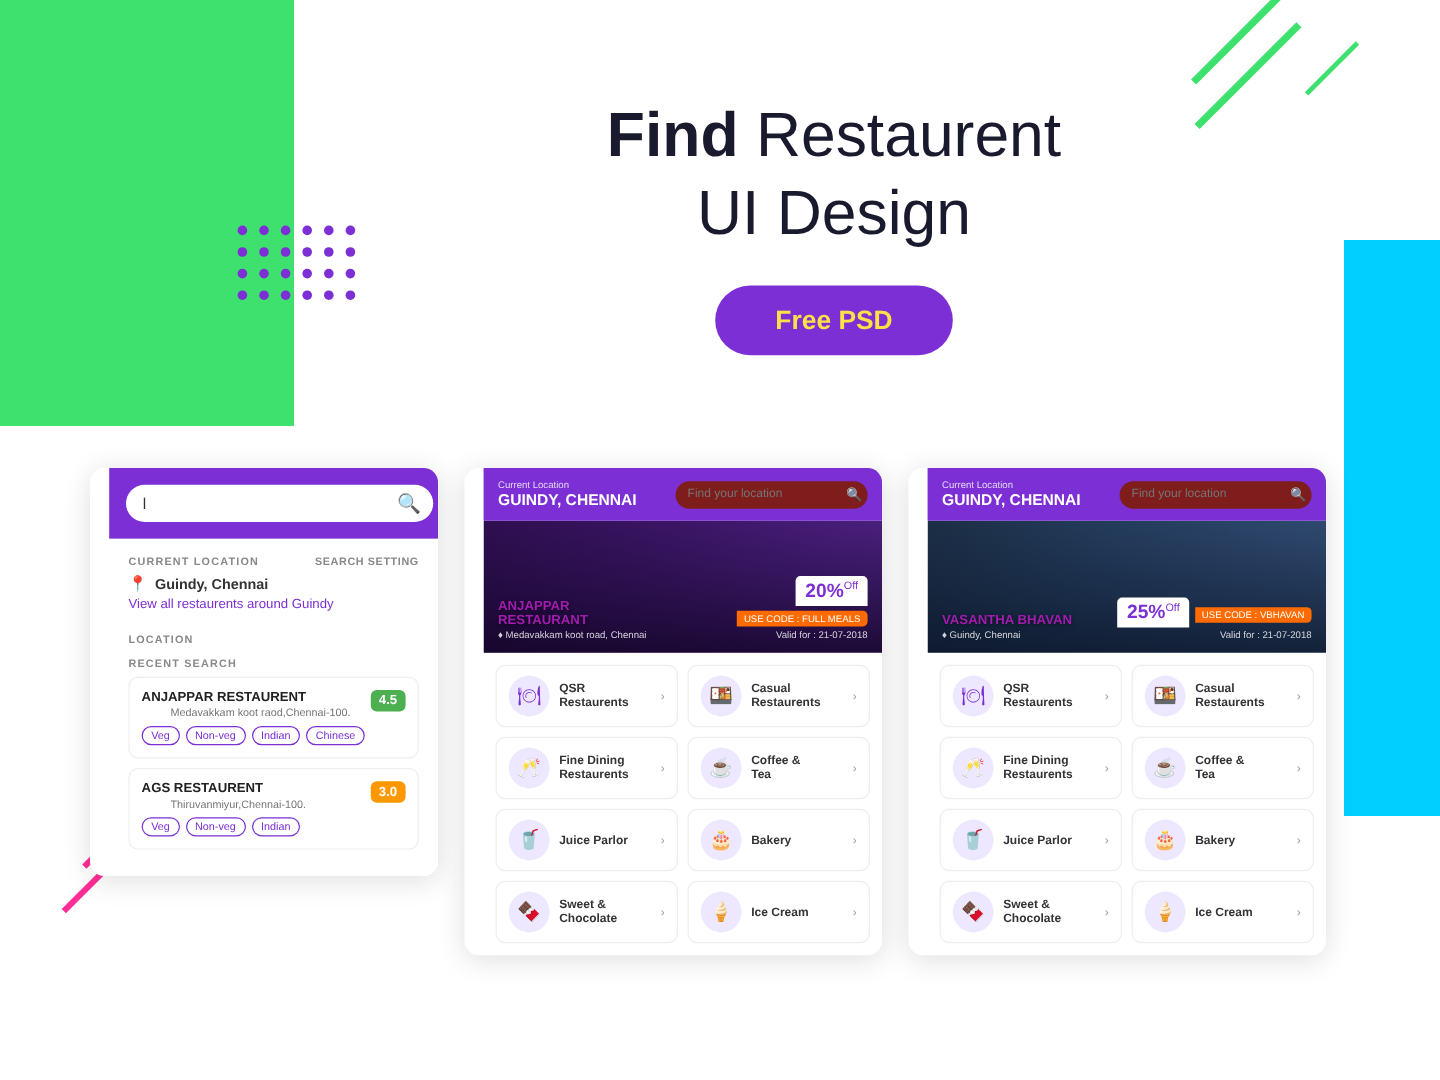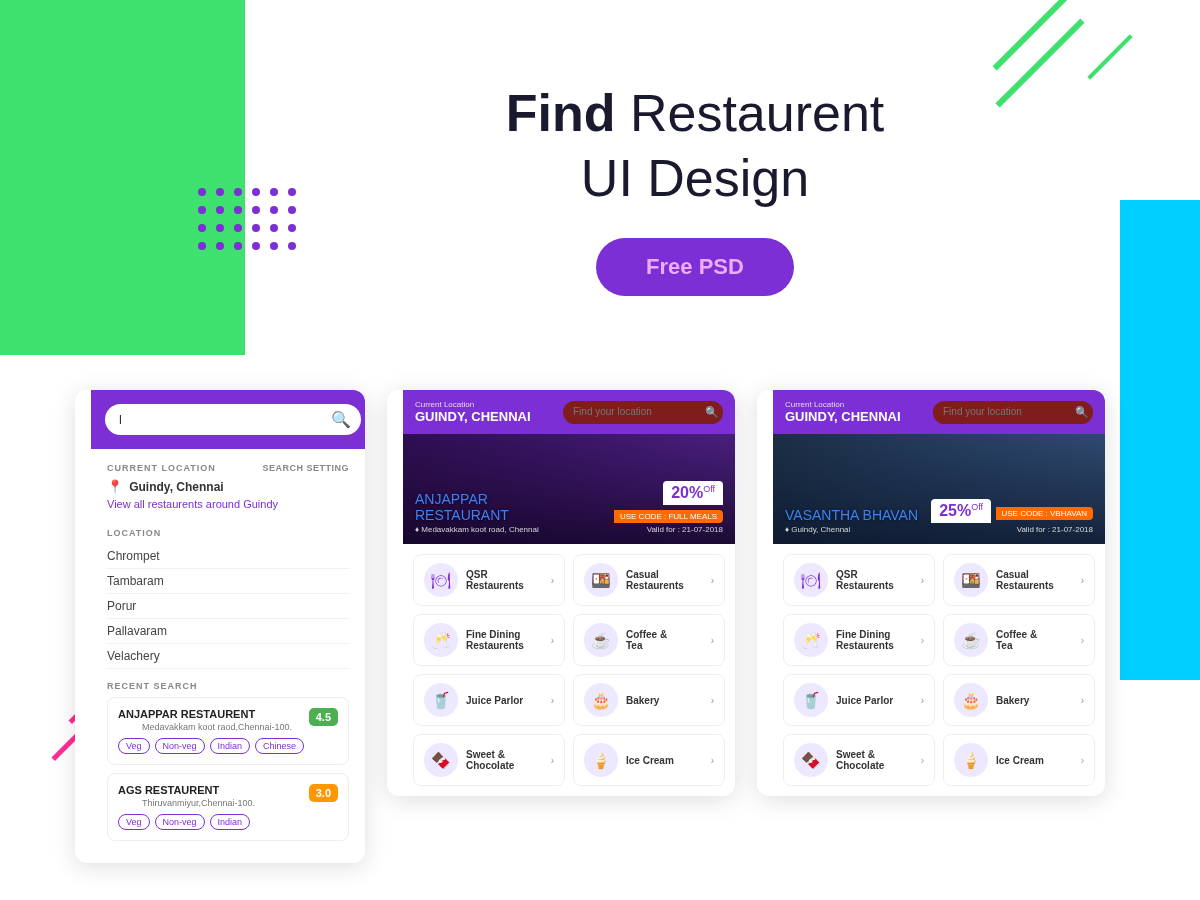--- a/index.html
+++ b/index.html
@@ -109,21 +109,21 @@
     .header-title .normal { font-weight: 300; }
     .header-subtitle {
       font-size: 52px;
       color: #1a1a2e;
       font-weight: 300;
       margin-bottom: 30px;
     }
     .free-psd-btn {
       display: inline-block;
       background: #7B2FD4;
-      color: #f0abfc;
+      color: #fde047;
       font-size: 22px;
       font-weight: bold;
       padding: 16px 50px;
       border-radius: 50px;
       cursor: pointer;
     }
 
     
     .screens-row {
       position: absolute;
@@ -325,23 +325,23 @@
       background: linear-gradient(to bottom, rgba(60,20,100,0.6), rgba(20,5,40,0.9));
     }
     .banner-content {
       position: absolute;
       bottom: 10px; left: 12px; right: 12px;
       display: flex;
       justify-content: space-between;
       align-items: flex-end;
     }
     .banner-rest-name {
-      font-size: 14px;
-      font-weight: normal;
-      color: #3b82f6;
+      font-size: 11px;
+      font-weight: bold;
+      color: #a21caf;
       text-shadow: 0 1px 3px rgba(0,0,0,0.5);
     }
     .banner-rest-addr {
       font-size: 8px;
       color: rgba(255,255,255,0.8);
       margin-top: 2px;
     }
     .banner-offer {
       text-align: right;
     }
@@ -489,27 +489,20 @@
         <span>CURRENT LOCATION</span>
         <span class="section-label-right">SEARCH SETTING</span>
       </div>
       <div class="location-item">
         <span class="location-pin">📍</span>
         <span class="location-name">Guindy, Chennai</span>
       </div>
       <a class="view-all-link">View all restaurents around Guindy</a>
 
       <div class="section-label">LOCATION</div>
-      <div class="location-list">
-        <div class="location-list-item">Chrompet</div>
-        <div class="location-list-item">Tambaram</div>
-        <div class="location-list-item">Porur</div>
-        <div class="location-list-item">Pallavaram</div>
-        <div class="location-list-item">Velachery</div>
-      </div>
 
       <div class="recent-search-section">
         <div class="section-label">RECENT SEARCH</div>
 
         <div class="restaurant-card">
           <div class="restaurant-card-top">
             <div>
               <div class="restaurant-card-name">ANJAPPAR RESTAURENT</div>
               <div class="restaurant-card-addr">Medavakkam koot raod,Chennai-100.</div>
             </div>

